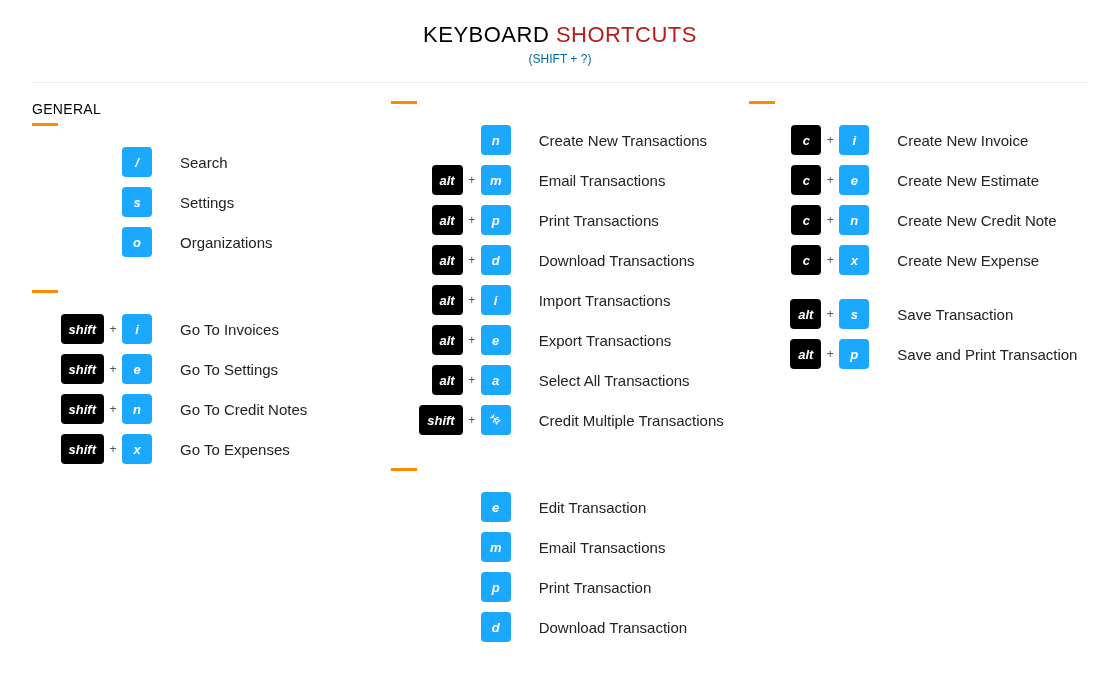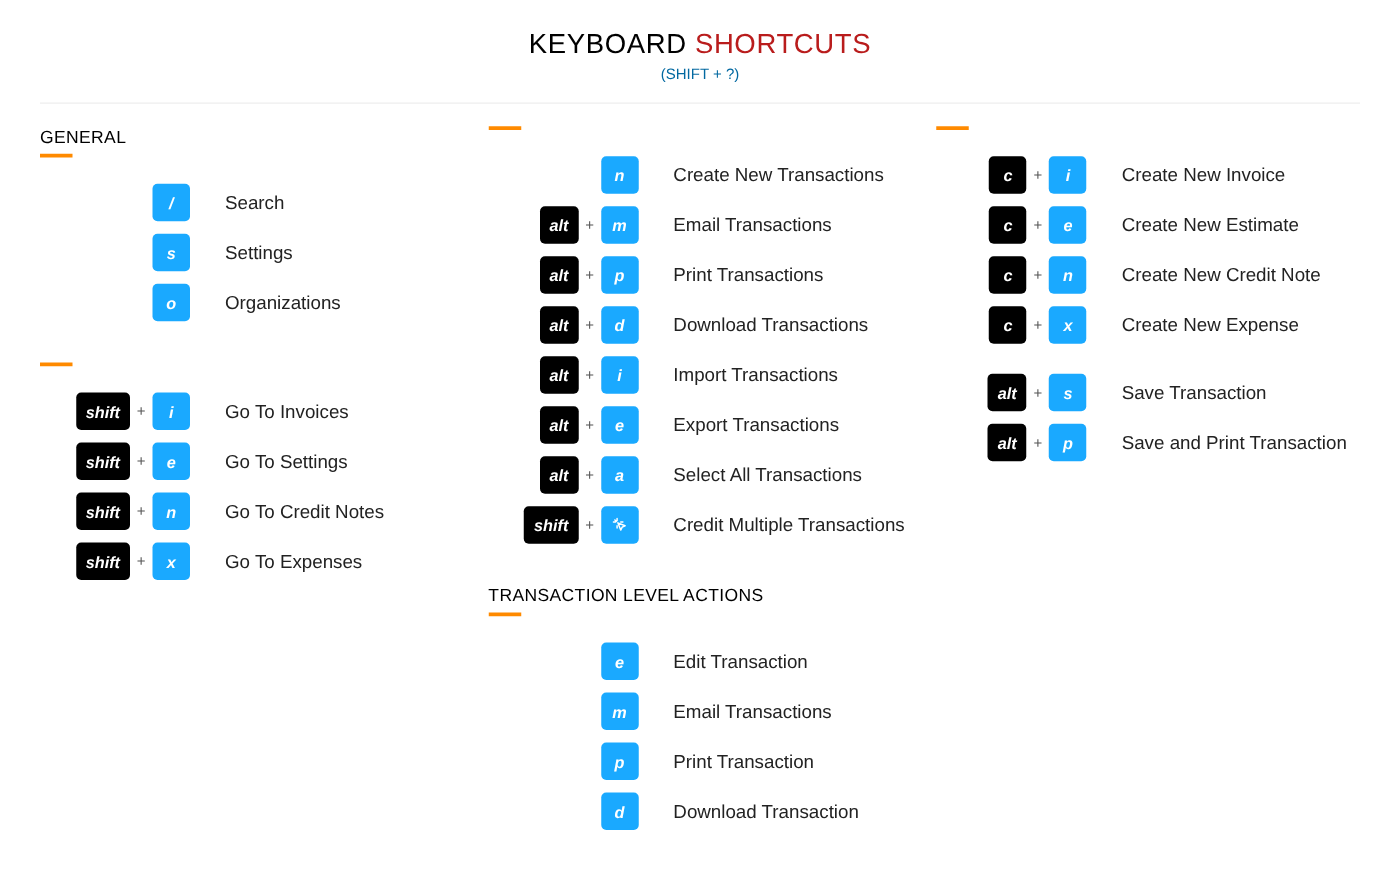--- a/index.html
+++ b/index.html
@@ -248,21 +248,20 @@
                 <path d="M8 3v3M3 8h3M5 5l2 2M13 8h3M8 13v3"></path>
                 <path d="M9 9l10 4-4 2-2 4-4-10z"></path>
               </svg>
             </span>
           </div>
           <div class="label">Credit Multiple Transactions</div>
         </div>
       </div>
 
       <div class="section">
-        <h3 class="section-title">TRANSACTION LEVEL ACTIONS</h3>
         <div class="underline"></div>
 
         <div class="row">
           <div class="keys">
             <span class="key key-blue">e</span>
           </div>
           <div class="label">Edit Transaction</div>
         </div>
         <div class="row">
           <div class="keys">

